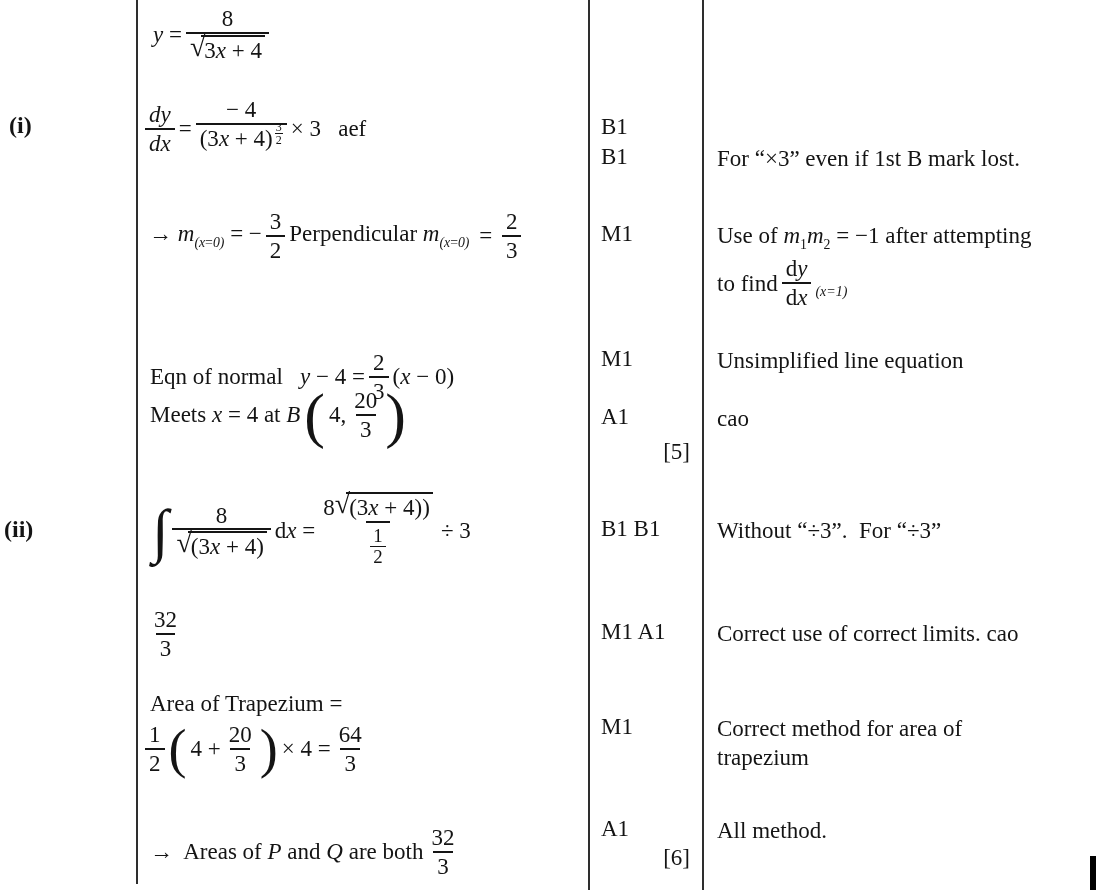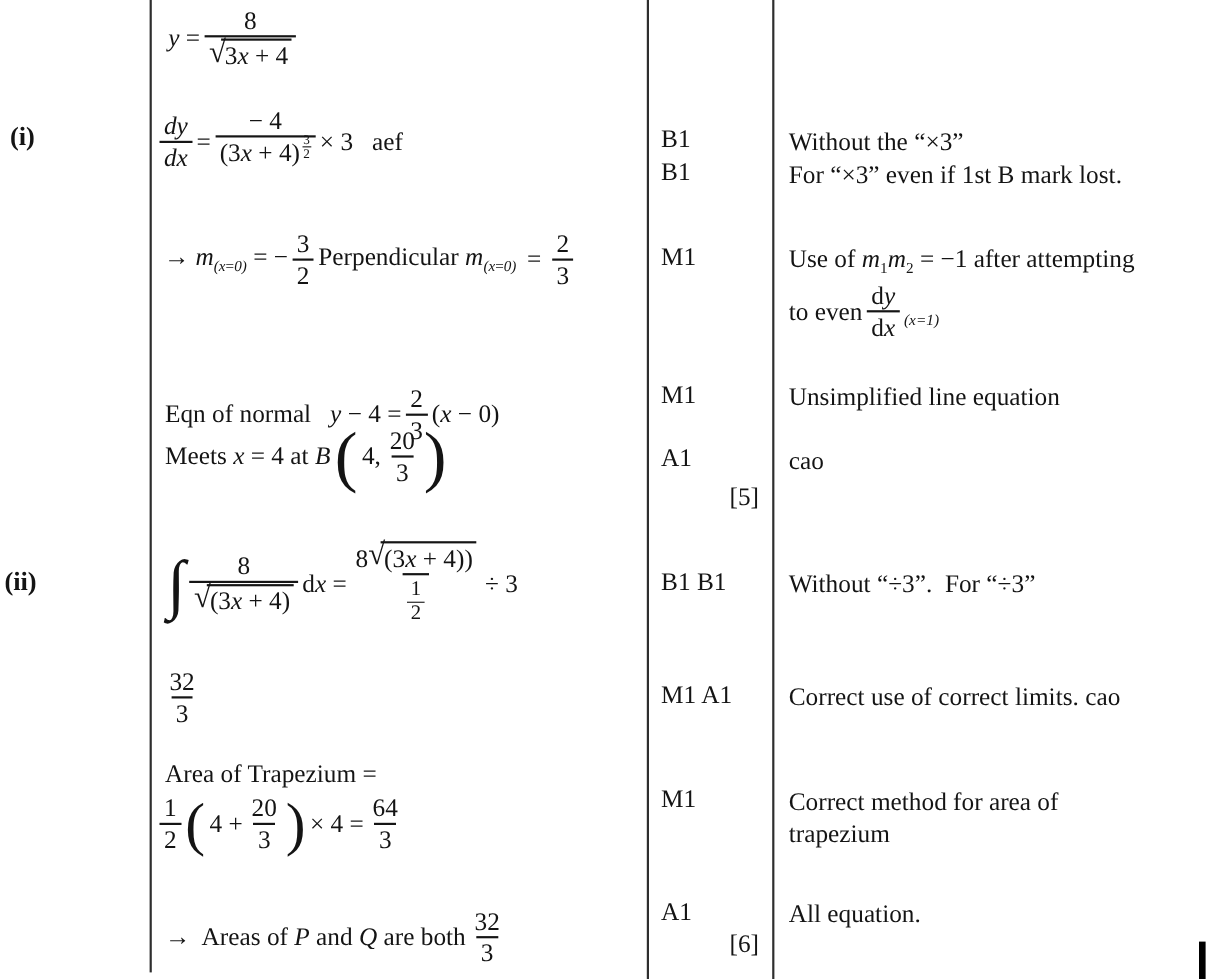--- a/index.html
+++ b/index.html
@@ -197,31 +197,30 @@
   <span class="mark" style="top:221px">M1</span>
   <span class="mark" style="top:346px">M1</span>
   <span class="mark" style="top:404px">A1</span>
   <span class="total" style="top:439px">[5]</span>
   <span class="mark" style="top:516px">B1 B1</span>
   <span class="mark" style="top:619px">M1 A1</span>
   <span class="mark" style="top:714px">M1</span>
   <span class="mark" style="top:816px">A1</span>
   <span class="total" style="top:845px">[6]</span>
 
-  <div class="cmt" style="top:114px">Without the “×3”</div>
   <div class="cmt" style="top:144px">For “×3” even if 1st B mark lost.</div>
   <div class="cmt" style="top:221px">Use of <i>m</i><sub>1</sub><i>m</i><sub>2</sub> = −1 after attempting</div>
   <div class="cmt cmt-math" style="top:256px">
-    <span>to even </span>
+    <span>to find </span>
     <span class="frac">
       <span class="num">d<i>y</i></span>
       <span class="den">d<i>x</i></span>
     </span>
     <span class="subafter">(x=1)</span>
   </div>
   <div class="cmt" style="top:346px">Unsimplified line equation</div>
   <div class="cmt" style="top:404px">cao</div>
   <div class="cmt" style="top:516px">Without “÷3”.&nbsp; For “÷3”</div>
   <div class="cmt" style="top:714px;width:300px">Correct method for area of trapezium</div>
   <div class="cmt" style="top:619px">Correct use of correct limits. cao</div>
-  <div class="cmt" style="top:816px">All equation.</div>
+  <div class="cmt" style="top:816px">All method.</div>
 
 </div>
 
 </body></html>

